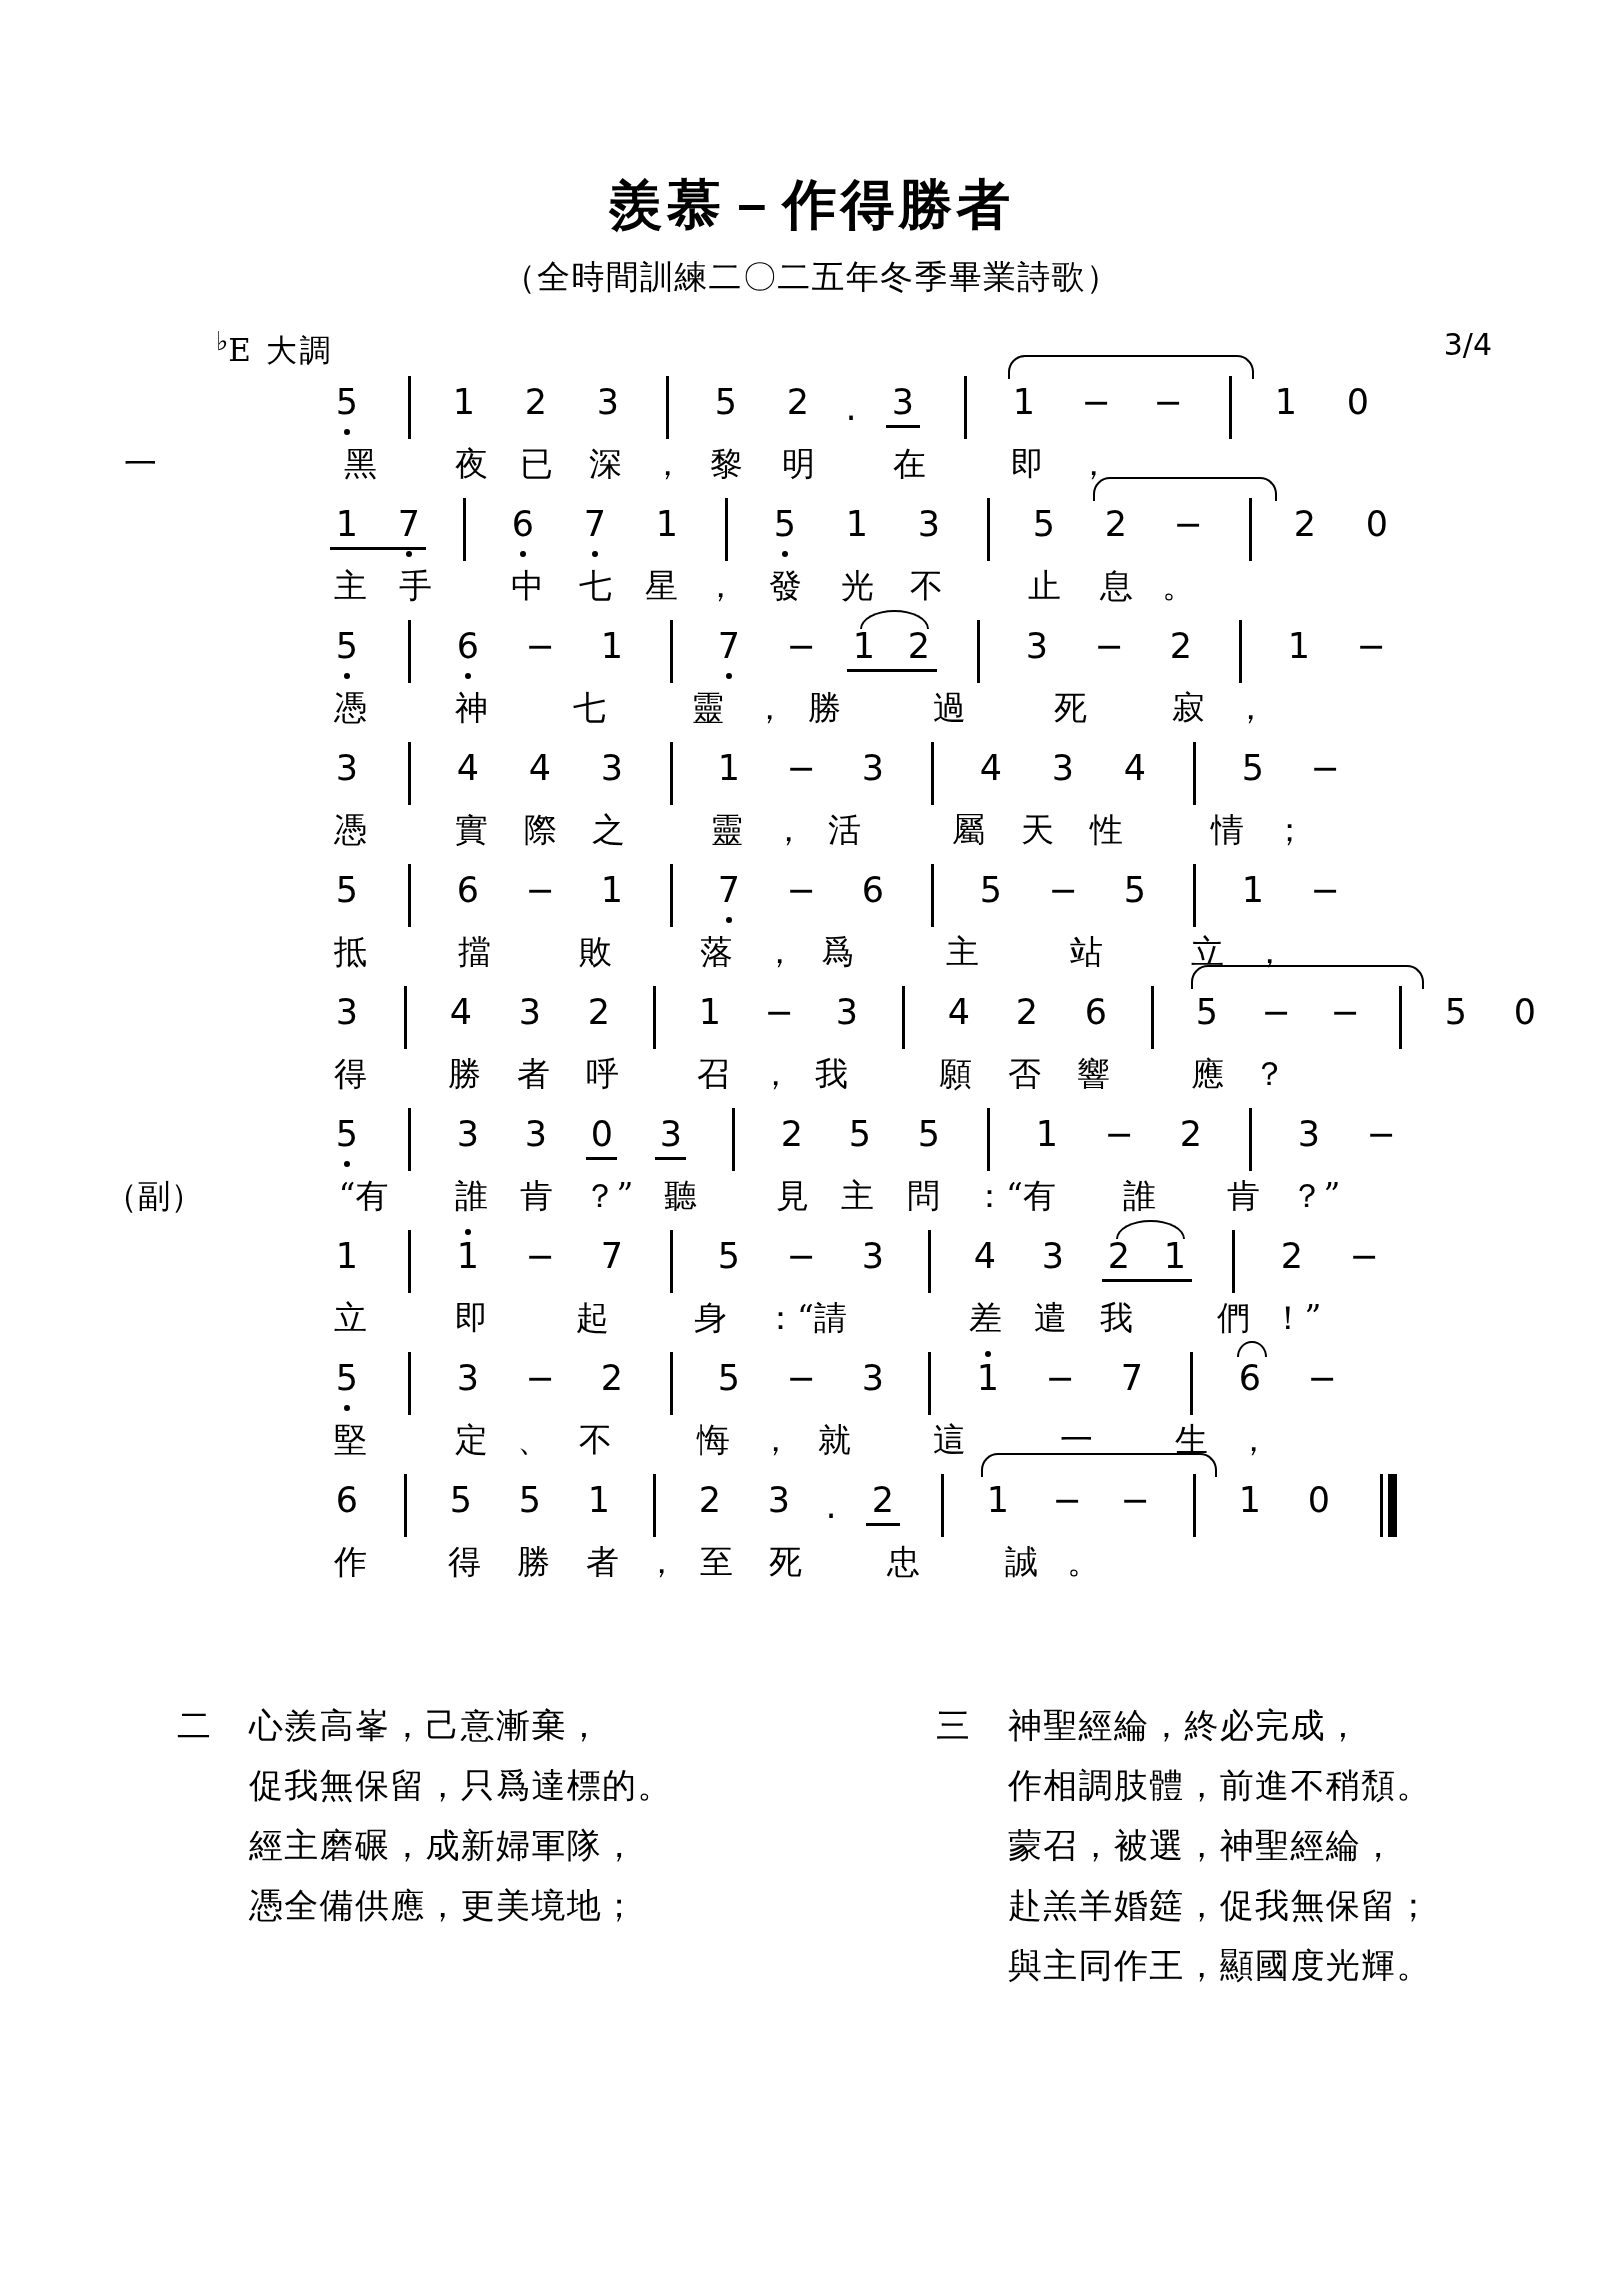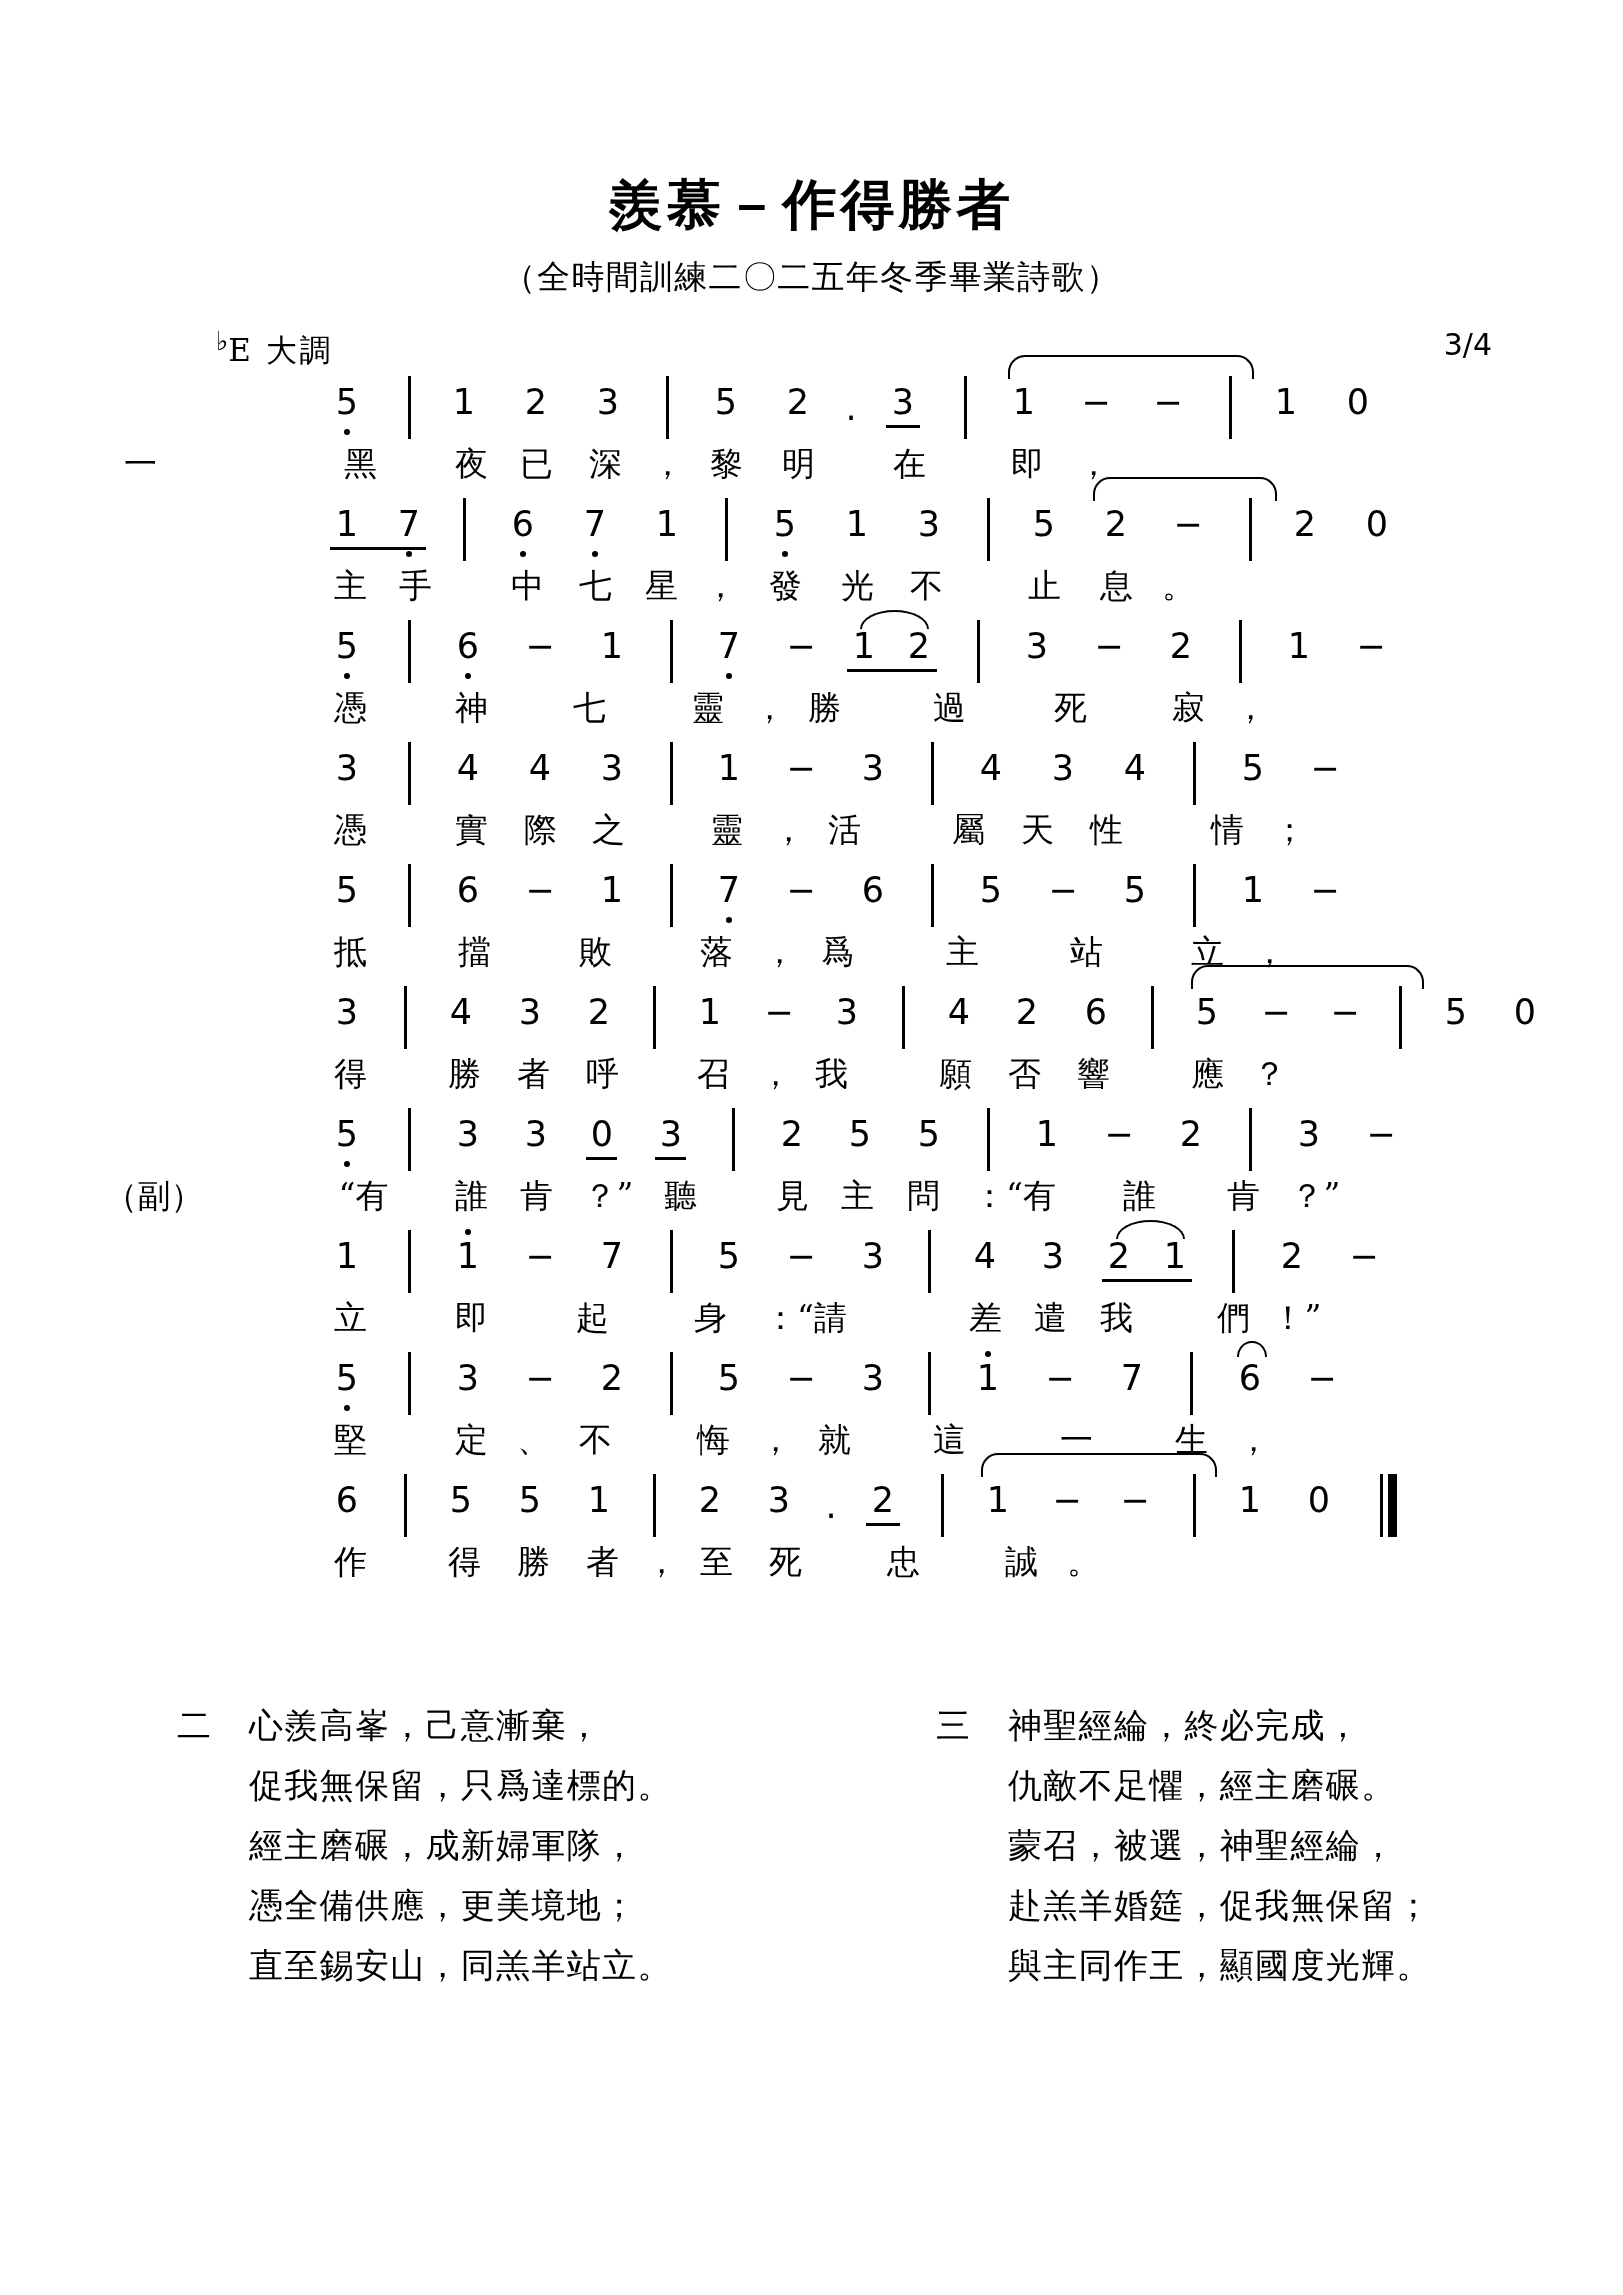--- a/index.html
+++ b/index.html
@@ -639,28 +639,27 @@
     </div>
 
   <div id="verses">
       <div class="verse v2">
         <div class="vnum">二</div>
         <div class="vlines">
           <div class="vline">心羨高峯，己意漸棄，</div>
           <div class="vline">促我無保留，只爲達標的。</div>
           <div class="vline">經主磨碾，成新婦軍隊，</div>
           <div class="vline">憑全備供應，更美境地；</div>
-          <div class="vline">直至錫安山，同羔羊站立。</div>
         </div>
       </div>
       <div class="verse v3">
         <div class="vnum">三</div>
         <div class="vlines">
           <div class="vline">神聖經綸，終必完成，</div>
-          <div class="vline">仇敵不足懼，經主磨碾。</div>
+          <div class="vline">作相調肢體，前進不稍頹。</div>
           <div class="vline">蒙召，被選，神聖經綸，</div>
           <div class="vline">赴羔羊婚筵，促我無保留；</div>
           <div class="vline">與主同作王，顯國度光輝。</div>
         </div>
       </div>
     </div>
 
 </div>
 
 

